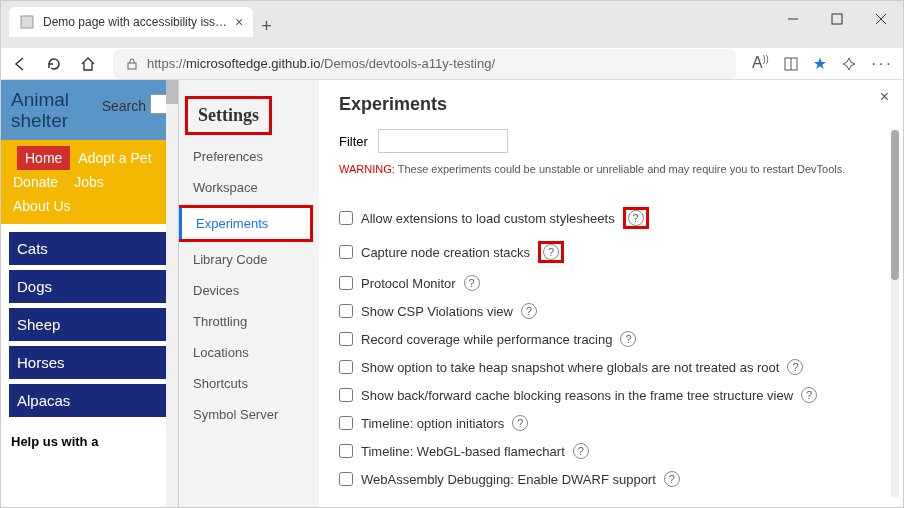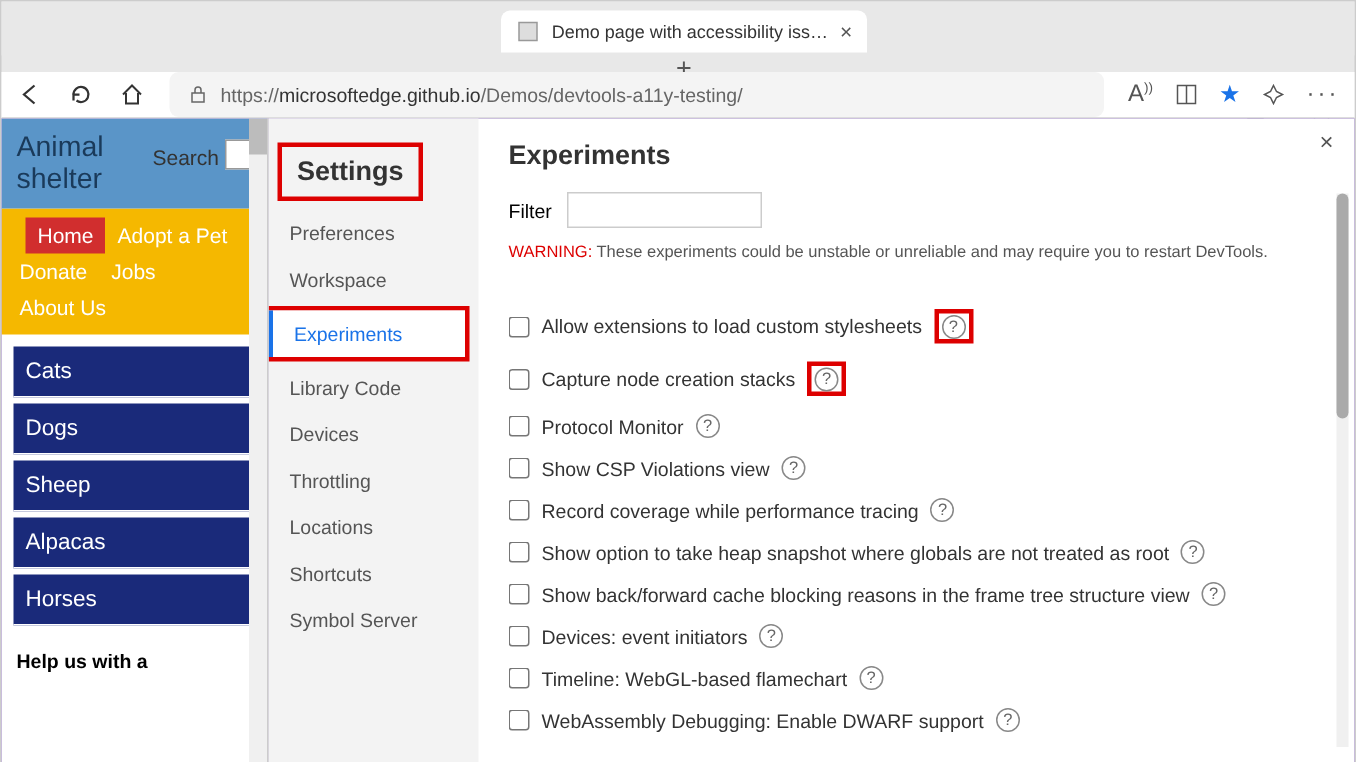--- a/index.html
+++ b/index.html
@@ -1,18 +1,18 @@
 <!DOCTYPE html>
 <html><head>
 <meta charset="utf-8">
 <style>
 * { box-sizing: border-box; margin: 0; padding: 0; }
 body { font-family: "Segoe UI", sans-serif; font-size: 13px; background: #fff; width: 904px; height: 508px; overflow: hidden; }
 .window { border: 1px solid #ccc; width: 904px; height: 508px; display: flex; flex-direction: column; background: #e8e8e8; }
-.titlebar { display: flex; align-items: center; height: 36px; background: #e8e8e8; flex-direction: column; }
+.titlebar { display: flex; align-items: flex-end; height: 36px; background: #e8e8e8; }
 .tab { display: flex; align-items: center; background: #fff; border-radius: 6px 6px 0 0; padding: 6px 10px; margin-left: 8px; gap: 8px; min-width: 230px; height: 30px; margin-top: 6px; }
 .tab-icon { width: 16px; height: 16px; }
 .tab-title { font-size: 12px; color: #333; flex: 1; white-space: nowrap; overflow: hidden; text-overflow: ellipsis; }
 .tab-close { color: #555; font-size: 14px; cursor:pointer; }
 .newtab { margin-left: 8px; color: #555; font-size: 18px; cursor:pointer; }
 .winctrls { margin-left: auto; display: flex; }
 .winctrls div { width: 44px; height: 36px; display:flex;align-items:center;justify-content:center; color:#333; cursor:pointer; }
 .toolbar { height: 40px; background: #fff; display: flex; align-items: center; padding: 0 10px; gap: 16px; border-bottom: 1px solid #ddd; margin-top: 11px; }
 .toolbar .ic { color:#555; font-size:16px; cursor:pointer; }
 .urlbar { flex:1; display:flex; align-items:center; gap:8px; background:#f4f4f4; border-radius:6px; padding:4px 12px; height:30px; }
@@ -27,21 +27,21 @@
 .hero .search input { width:22px; height:20px; border:1px solid #999; padding:0 2px; }
 .nav { background:#f5b800; padding:6px 4px; }
 .nav a { display:inline-block; padding:4px 8px; color:#fff; font-size:14px; }
 .nav a.active { background:#d12e2e;margin-left:12px; }
 .side { padding:8px 8px; }
 .side a { display:block; background:#1a2a7a; color:#fff; font-size:15px; padding:8px 8px; margin-bottom:4px; border-bottom:1px solid #fff; }
 .pscroll { position:absolute; right:0; top:0; bottom:0; width:12px; background:#f0f0f0; }
 .pscroll .thumb { background:#bcbcbc; width:12px; height:24px; position:absolute; top:0; }
 .devtools { flex:1; display:flex; background:#fff; }
 .settingsnav { width:140px; background:#f3f3f3; padding-top:10px; }
-.settingsnav h3 { font-size:18px; padding:6px 10px; color:#333; }
+.settingsnav h3 { font-size:18px; padding:6px 10px; color:#333;font-family:Liberation Serif, serif; }
 .settingsnav .hl { border:3px solid #d00; display:inline-block; margin:6px; }
 .settingsnav a { display:block; padding:8px 14px; color:#555; font-size:13px; cursor:pointer; }
 .settingsnav a.sel { color:#1a73e8; background:#fff; border-left:3px solid #1a73e8; margin-left:-3px; }
 .settingsnav .hl2 { border:3px solid #d00; margin:2px 6px 2px 0; }
 .panel { flex:1; padding:14px 20px; position:relative; overflow:hidden; }
 .panel h2 { font-size:18px; color:#333; margin-bottom:14px; }
 .panel .closebtn { position:absolute; top:8px; right:14px; font-size:16px; color:#555; cursor:pointer; }
 .filter { display:flex; align-items:center; gap:10px; margin-bottom:10px; }
 .filter input { border:1px solid #ccc; height:24px; width:130px; padding:0 6px; }
 .warn { color:#d00; font-size:11px; margin-bottom:26px; }
@@ -142,22 +142,22 @@
         <div class="search">
             <span>Search</span>
             <input style="">
           </div>
       </div>
       <div class="nav" id="mainnav"><a class="active">Home</a><a>Adopt a Pet</a><a>Donate</a><a>Jobs</a><a>About Us</a></div>
       <div class="side" id="sidenav">
           <a>Cats</a>
           <a>Dogs</a>
           <a>Sheep</a>
+          <a>Horses</a>
           <a>Alpacas</a>
-          <a>Horses</a>
         </div>
       <h4 class="side" style="padding:4px 10px">Help us with a</h4>
       <div class="pscroll">
           <div class="thumb"></div>
         </div>
     </div>
 
     <div class="devtools">
       <div class="settingsnav">
         <span class="hl"><h3>Settings</h3></span>
@@ -214,21 +214,21 @@
               <span>Show option to take heap snapshot where globals are not treated as root</span>
               <span class="help">?</span>
             </div>
             <div class="exp">
               <input type="checkbox" style="">
               <span>Show back/forward cache blocking reasons in the frame tree structure view</span>
               <span class="help">?</span>
             </div>
             <div class="exp">
               <input type="checkbox" style="">
-              <span>Devices: event initiators</span>
+              <span>Timeline: option initiators</span>
               <span class="help">?</span>
             </div>
             <div class="exp">
               <input type="checkbox" style="">
               <span>Timeline: WebGL-based flamechart</span>
               <span class="help">?</span>
             </div>
             <div class="exp">
               <input type="checkbox" style="">
               <span>WebAssembly Debugging: Enable DWARF support</span>

